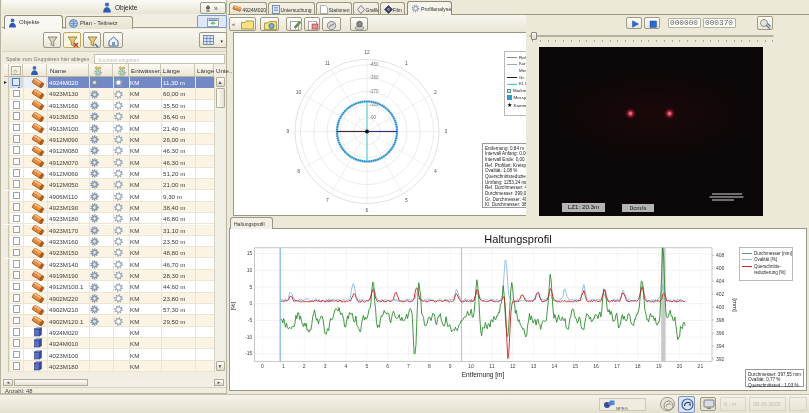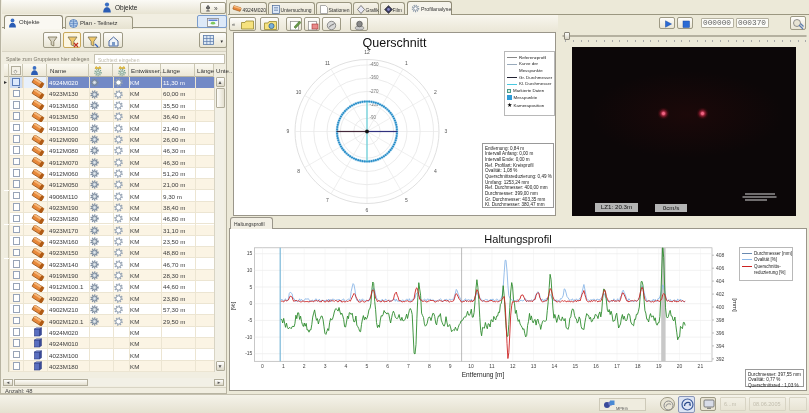--- a/index.html
+++ b/index.html
@@ -763,21 +763,20 @@
       </svg>
     </div>
 <div class="tbtn" style="left:121px;top:1.5px;width:18px;height:14px">
       <svg class="abs" style="left:2.5px;top:2.5px" width="11" height="11" viewBox="0 0 11 11">
         <ellipse cx="5.5" cy="8" rx="4.5" ry="2" fill="#c8c8c8" stroke="#777" stroke-width="0.6"></ellipse>
         <circle cx="5.5" cy="4" r="2.8" fill="#888" stroke="#444" stroke-width="0.6"></circle>
       </svg>
     </div>
 </div>
 <div class="abs" style="left:233px;top:32px;width:323px;height:184px;background:#fff;border:1px solid #9a968a">
-<div class="abs" style="left:0;top:3px;width:100%;text-align:center;font-size:12.5px;color:#111">Querschnitt</div>
 <svg width="323" height="184" viewBox="0 0 323 184" style="position:absolute;left:0;top:0">
       <circle cx="133.0" cy="98.5" r="13.3" fill="none" stroke="#e2e2e2" stroke-width="0.7"></circle>
       <circle cx="133.0" cy="98.5" r="26.6" fill="none" stroke="#e2e2e2" stroke-width="0.7"></circle>
       <circle cx="133.0" cy="98.5" r="40.0" fill="none" stroke="#e2e2e2" stroke-width="0.7"></circle>
       <circle cx="133.0" cy="98.5" r="53.2" fill="none" stroke="#e2e2e2" stroke-width="0.7"></circle>
       <circle cx="133.0" cy="98.5" r="66.5" fill="none" stroke="#e2e2e2" stroke-width="0.7"></circle>
       <circle cx="133.0" cy="98.5" r="72" fill="none" stroke="#d8d8d8" stroke-width="0.8"></circle>
       <line x1="133.0" y1="98.5" x2="133.0" y2="26.5" stroke="#e8e8e8" stroke-width="0.7"></line>
       <line x1="133.0" y1="98.5" x2="169.0" y2="36.1" stroke="#e8e8e8" stroke-width="0.7"></line>
       <line x1="133.0" y1="98.5" x2="195.4" y2="62.5" stroke="#e8e8e8" stroke-width="0.7"></line>
@@ -913,21 +912,21 @@
 <div>Ref. Profilart: Kreisprofil</div>
 <div>Ovalität: 1,08 %</div>
 <div>Querschnittsreduzierung: 0,49 %</div>
 <div>Umfang: 1253,24 mm</div>
 <div>Ref. Durchmesser: 400,00 mm</div>
 <div>Durchmesser: 399,00 mm</div>
 <div>Gr. Durchmesser: 403,35 mm</div>
 <div>Kl. Durchmesser: 380,47 mm</div>
 </div>
 </div>
-<div class="abs" style="left:559px;top:15px;width:250px;height:202px;background:#ece9d8">
+<div class="abs" style="left:526px;top:15px;width:250px;height:202px;background:#ece9d8">
 <div class="tbtn" style="left:100px;top:2px;width:16px;height:12px">
       <svg width="14" height="10" viewBox="0 0 14 10" style="position:absolute;left:0.5px;top:0.5px">
         <path d="M4.5 1.8 L10.5 5 L4.5 8.2 Z" fill="#2a6ad4" stroke="#1a4aa4" stroke-width="0.5"></path>
       </svg>
     </div>
 <div class="tbtn" style="left:118px;top:2px;width:16px;height:12px">
       <svg width="14" height="10" viewBox="0 0 14 10" style="position:absolute;left:0.5px;top:0.5px">
         <rect x="4" y="2" width="6.5" height="6.5" fill="#2a6ad4" stroke="#1a4aa4" stroke-width="0.5"></rect>
       </svg>
     </div>

